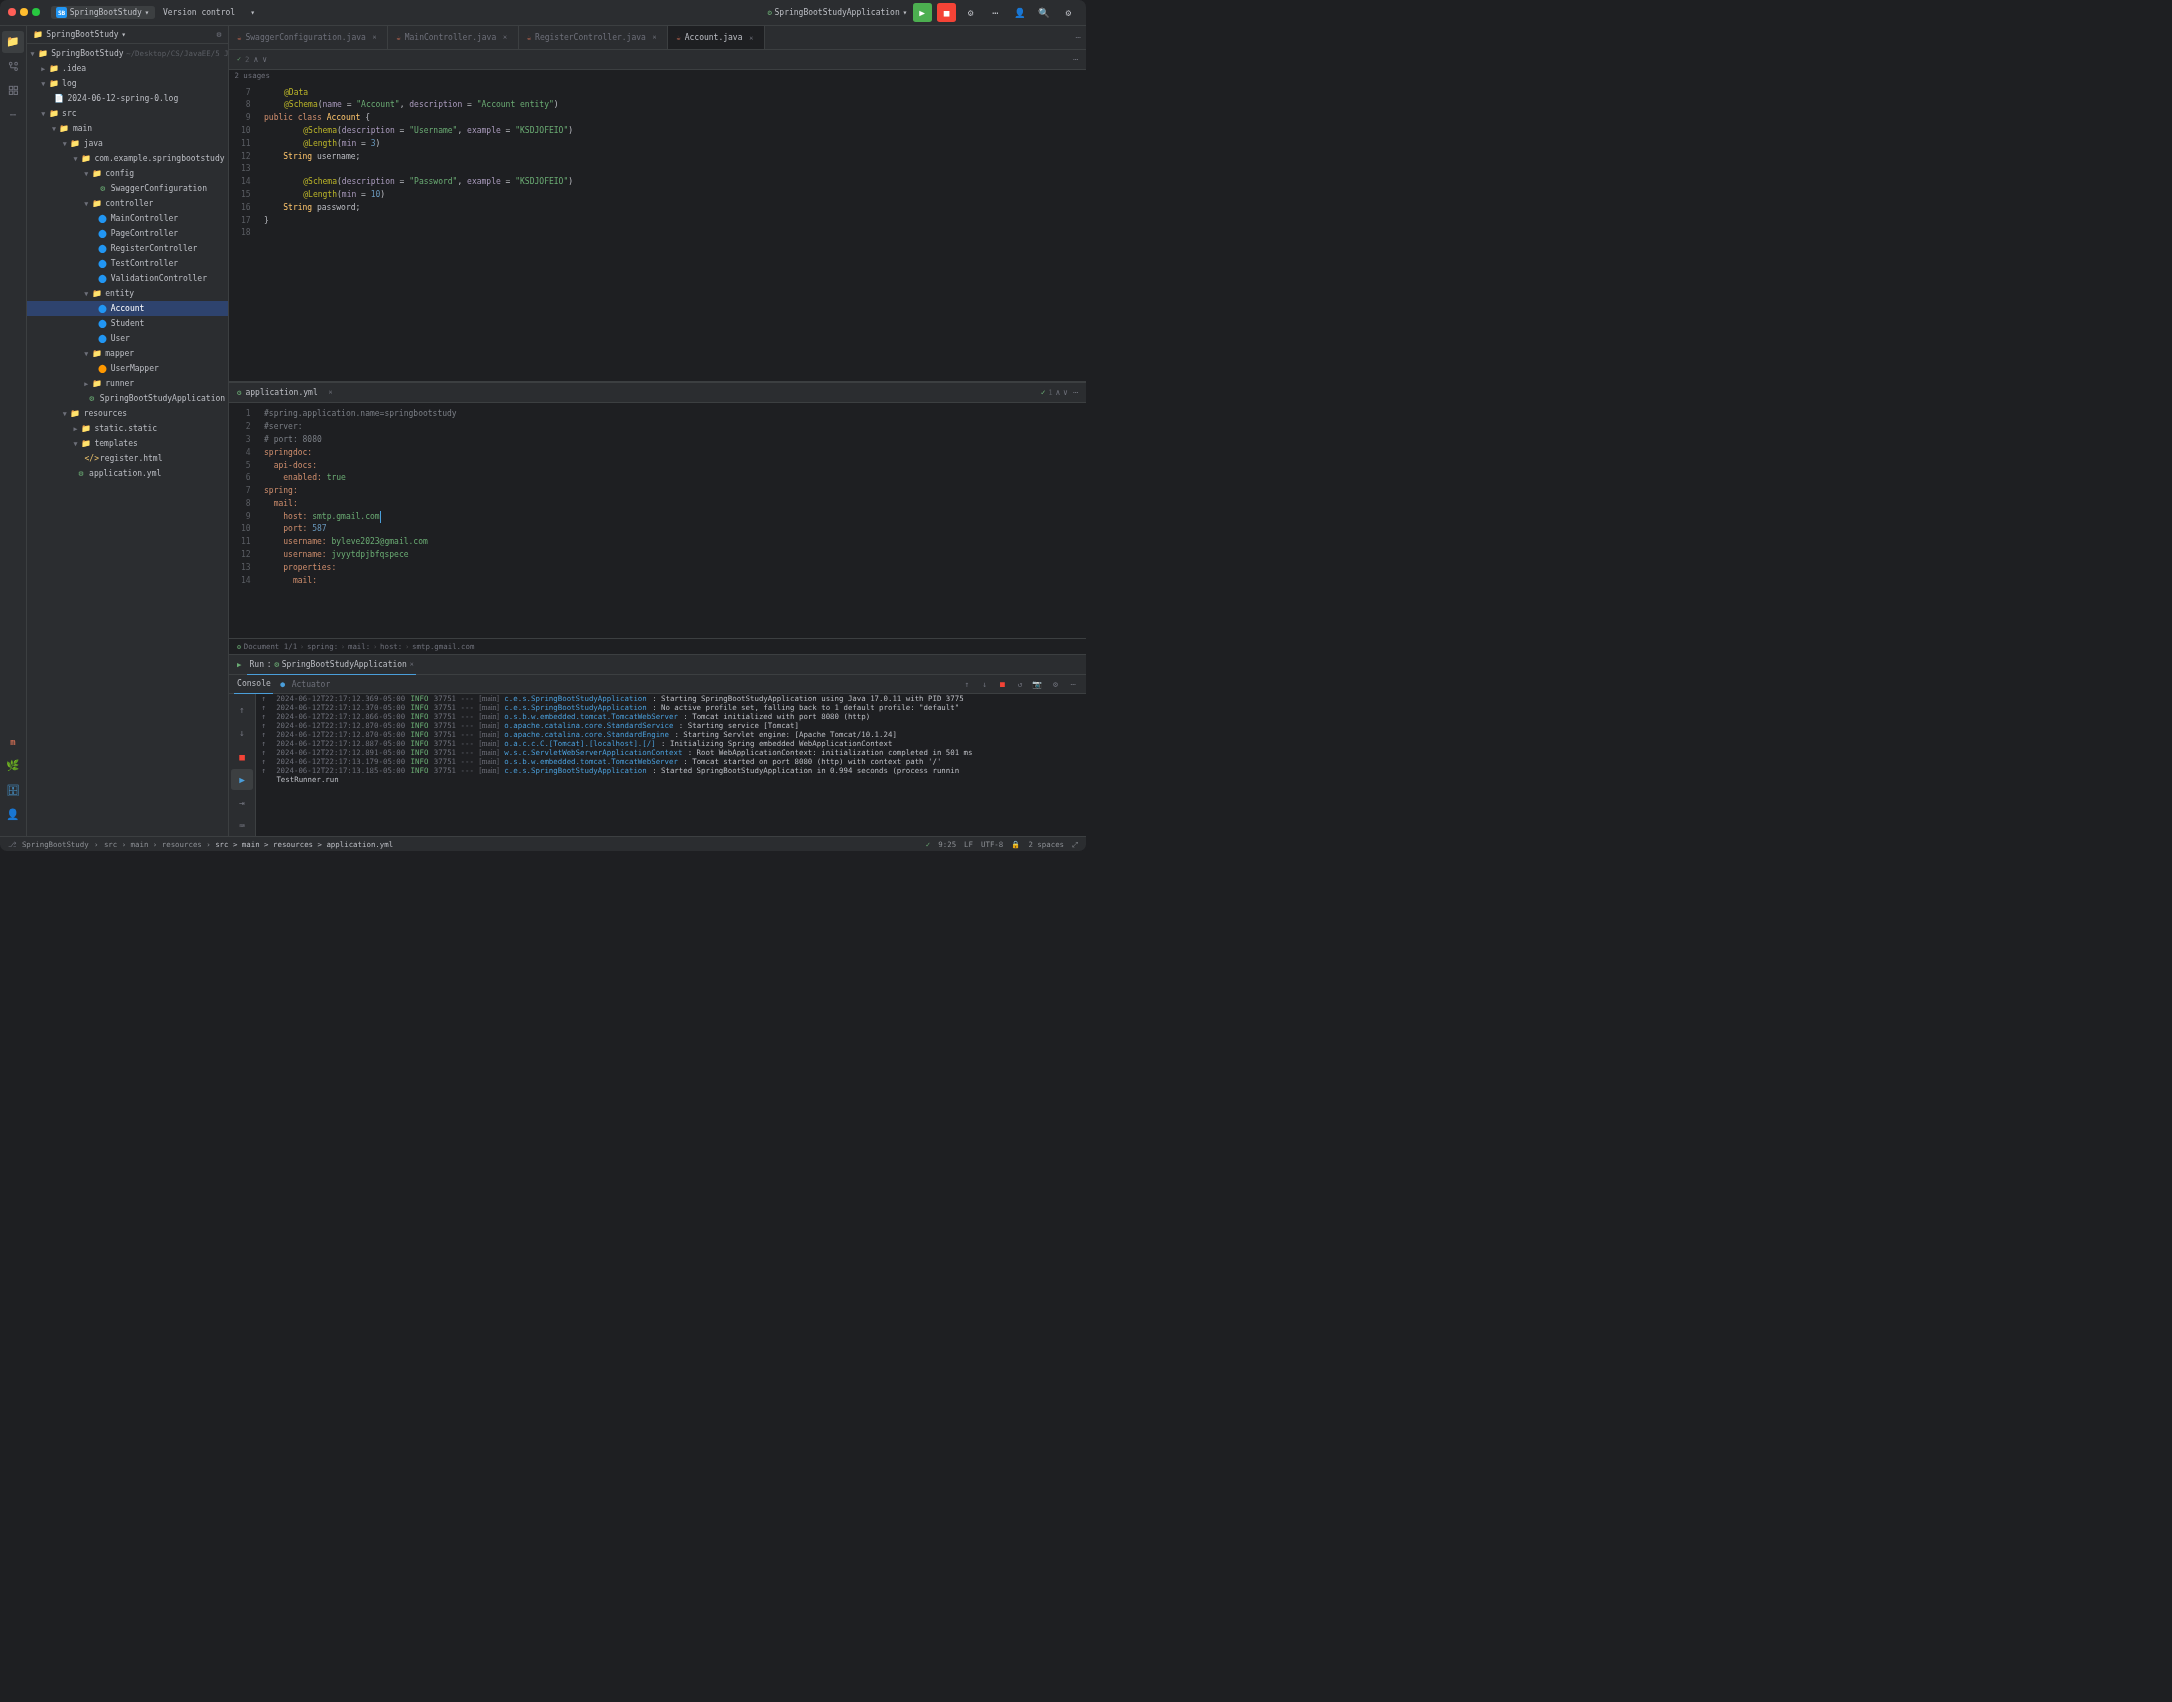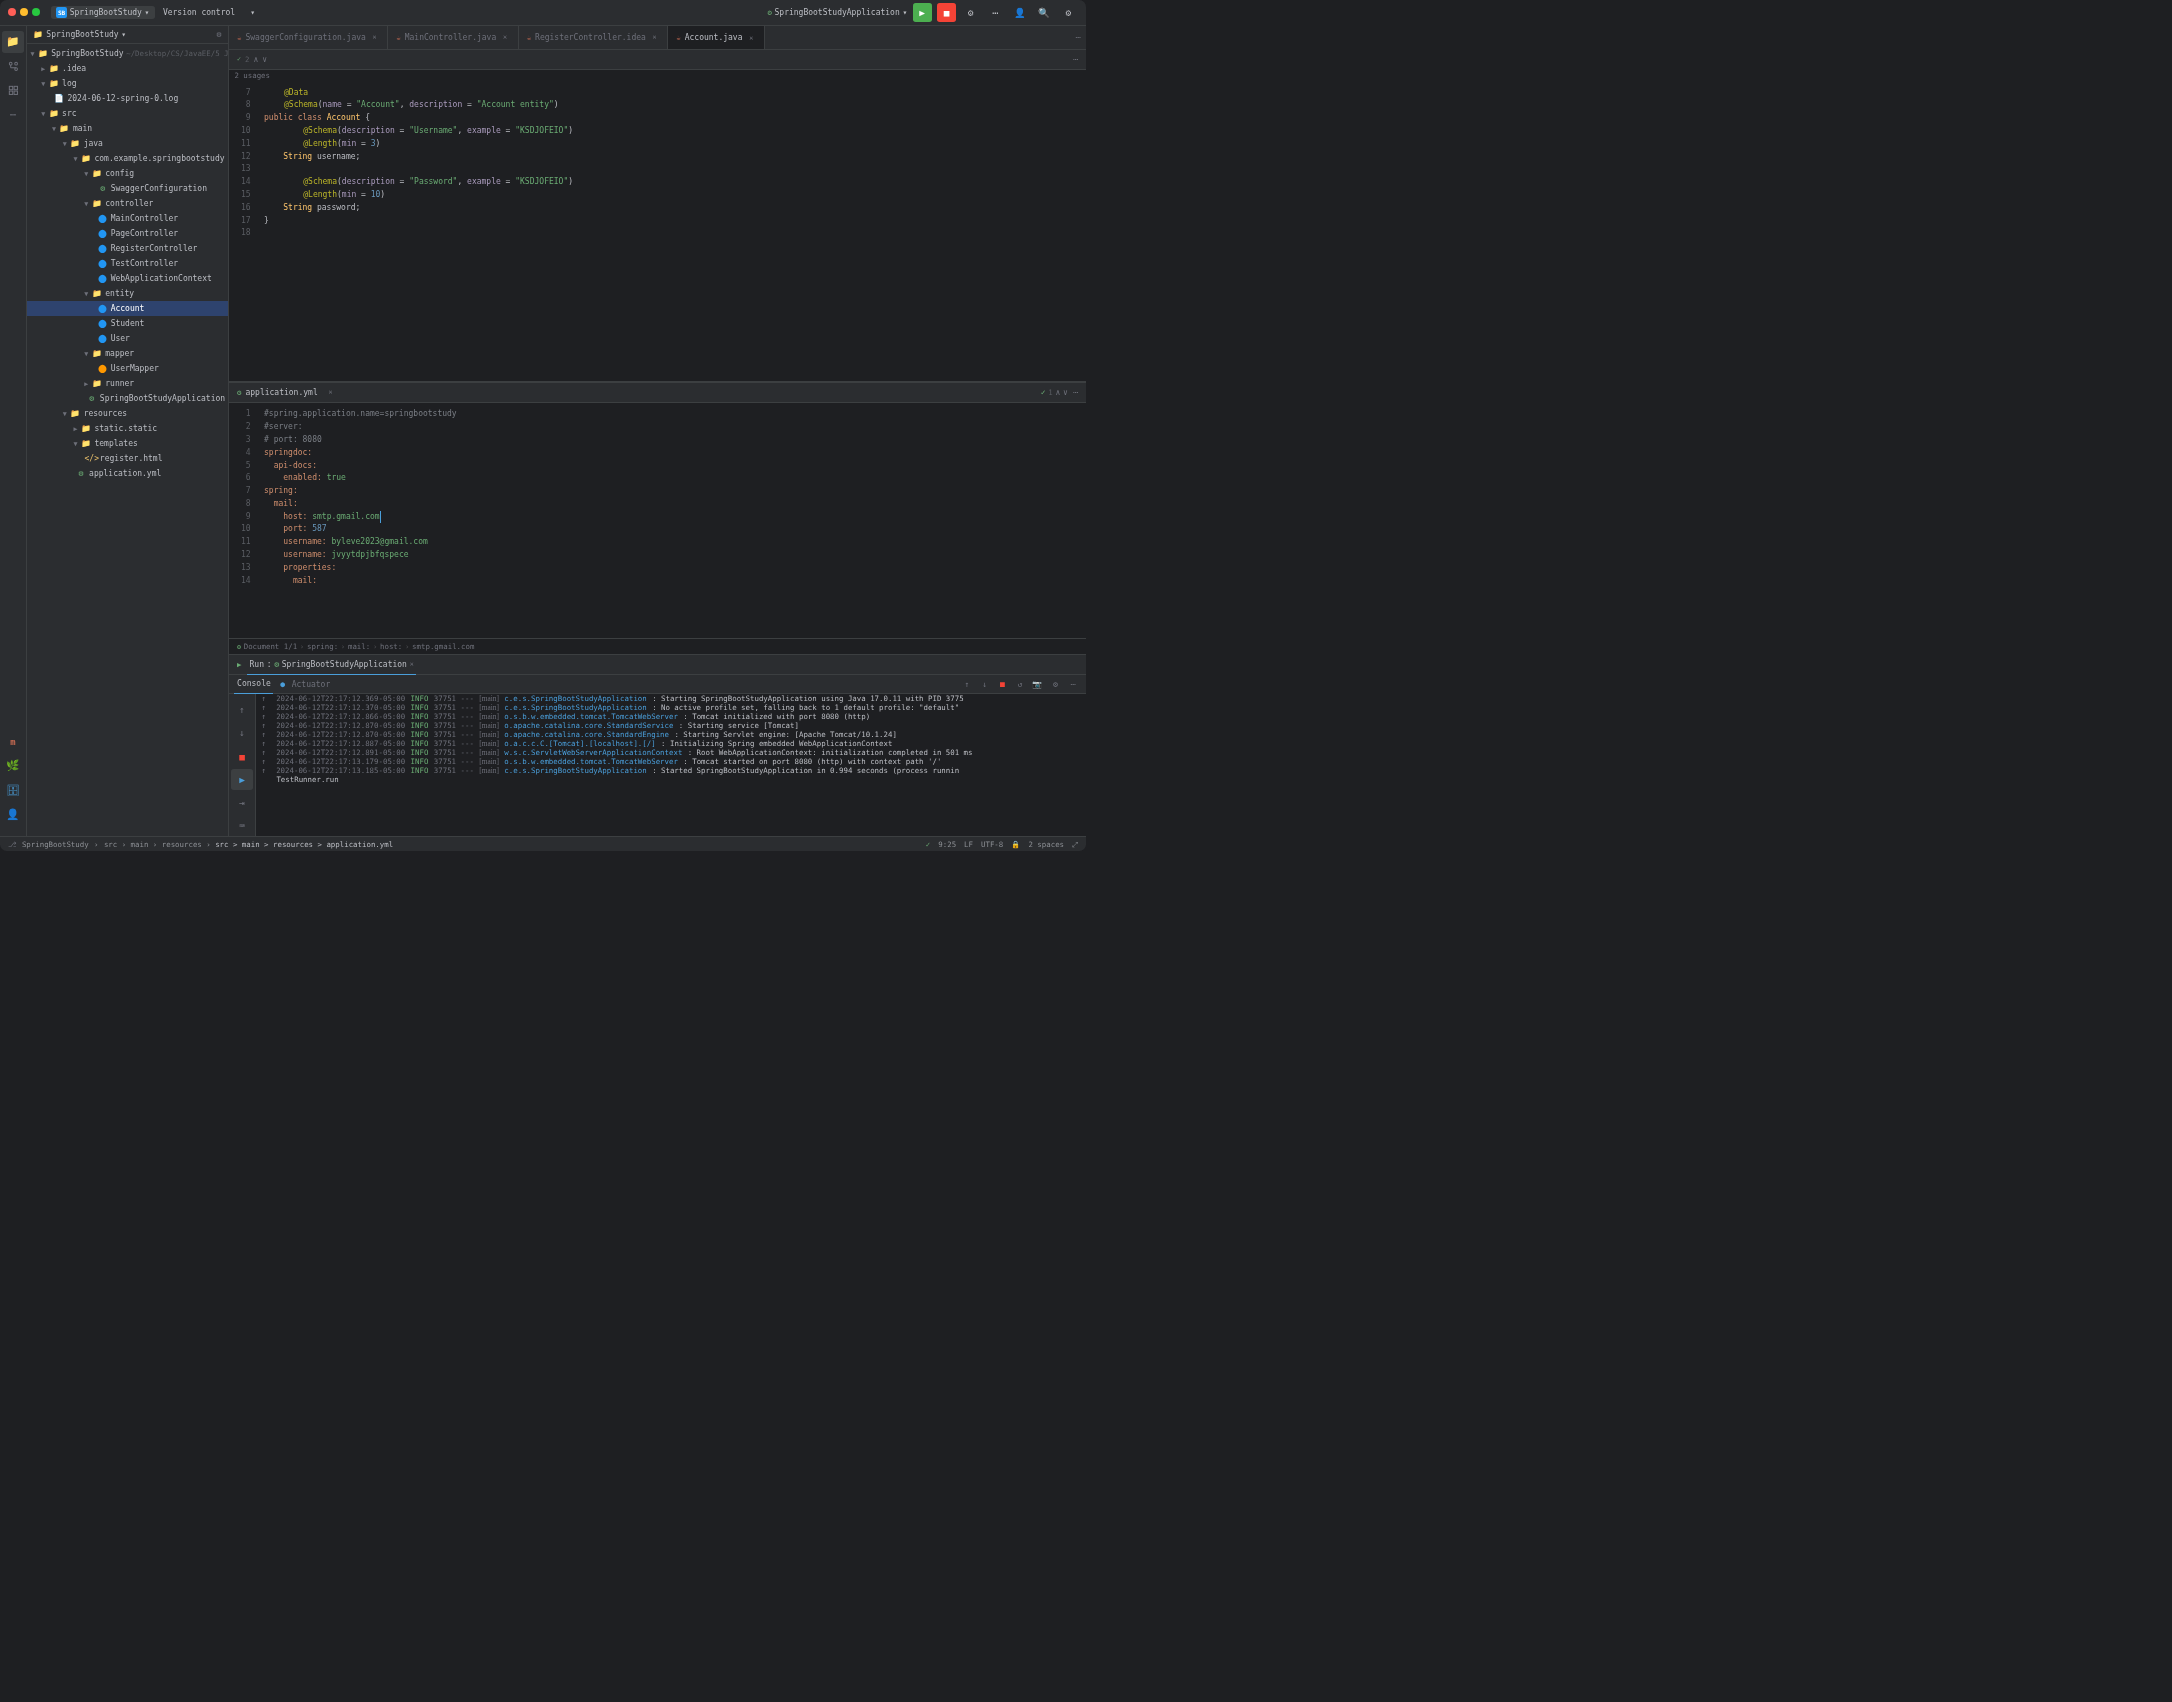--- a/index.html
+++ b/index.html
@@ -737,21 +737,21 @@
 
         <div class="tree-item">
           <div class="tree-indent"></div>
             <div class="tree-indent"></div>
             <div class="tree-indent"></div>
             <div class="tree-indent"></div>
             <div class="tree-indent"></div>
             <div class="tree-indent"></div>
           <div class="tree-arrow" style="width:5.4px;"></div>
           <span class="tree-icon blue-circle">⬤</span>
-          <span>WebApplicationContext</span>
+          <span>ValidationController</span>
         </div>
 
         <div class="tree-item">
           <div class="tree-indent"></div>
             <div class="tree-indent"></div>
             <div class="tree-indent"></div>
             <div class="tree-indent"></div>
             <div class="tree-indent"></div>
           <div class="tree-arrow">▼</div>
           <span class="tree-icon" style="color:#dcb67a;">📁</span>
@@ -899,21 +899,21 @@
           <span>SwaggerConfiguration.java</span>
           <span class="tab-close">✕</span>
         </div>
         <div class="tab">
           <span class="tab-icon java">☕</span>
           <span>MainController.java</span>
           <span class="tab-close">✕</span>
         </div>
         <div class="tab">
           <span class="tab-icon java">☕</span>
-          <span>RegisterController.idea</span>
+          <span>RegisterController.java</span>
           <span class="tab-close">✕</span>
         </div>
         <div class="tab active">
           <span class="tab-icon java">☕</span>
           <span>Account.java</span>
           <span class="tab-close">✕</span>
         </div>
         <div class="tab-bar-actions">
           <span style="color:#6e707a;cursor:pointer;">⋯</span>
         </div>

